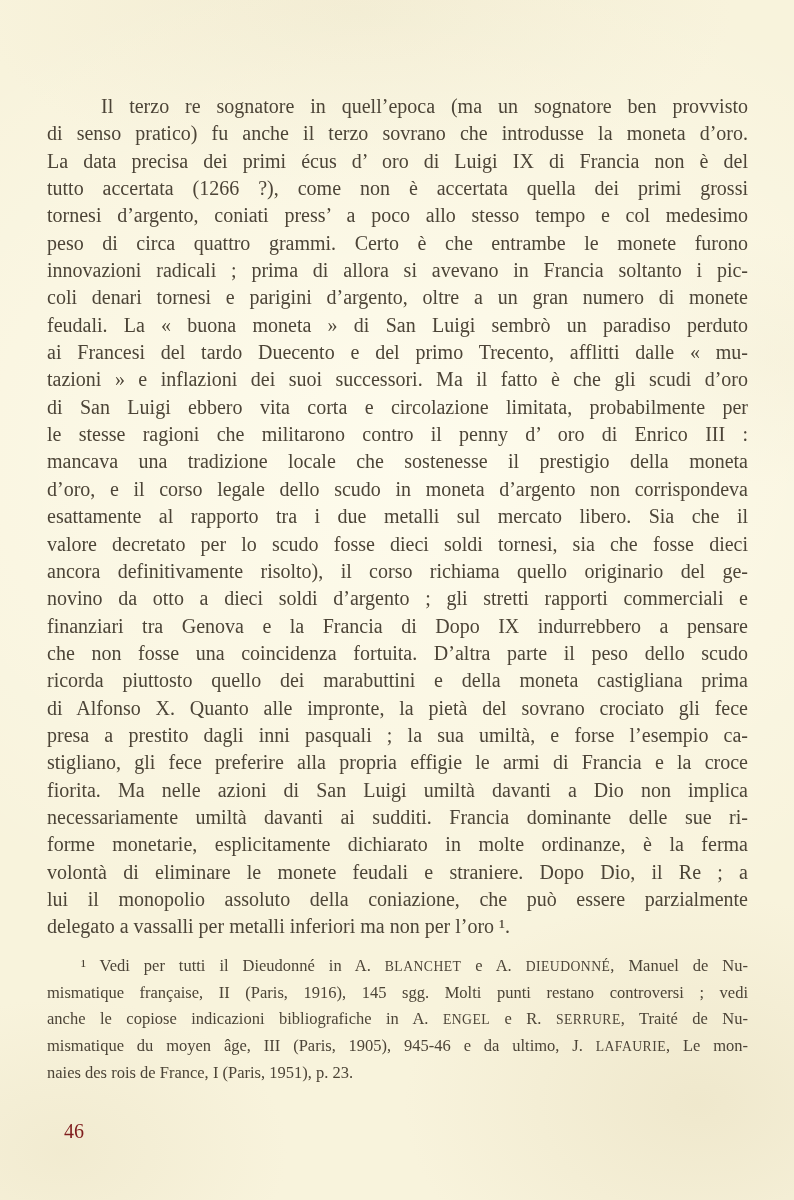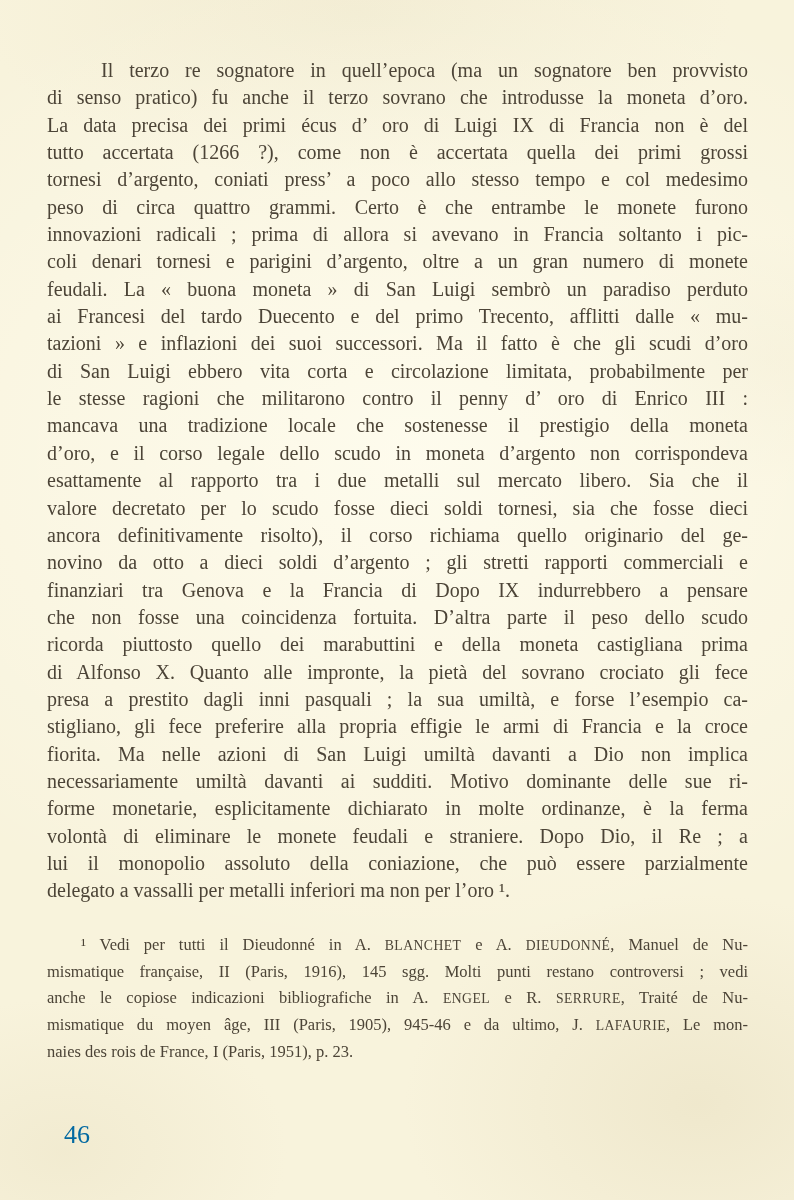--- a/index.html
+++ b/index.html
@@ -35,48 +35,49 @@
     font-size: 20px;
     line-height: 27.35px;
     text-align: justify;
     text-align-last: justify;
   }
   .line.no-just {
     text-align-last: left;
   }
   .body-text .line.indent {
     text-indent: 54px;
+    margin-top: 36px;
   }
   .seg-regular { font-style: normal; }
   .seg-italic  { }
   .seg-smallcaps {
     font-size: 0.83em;
     letter-spacing: 0.45px;
   }
   .footnote {
-    margin-top: 27px;
+    margin-top: 12px;
   }
   .footnote .line {
     font-size: 16.5px;
     line-height: 26px;
     text-align: justify;
     text-align-last: justify;
   }
   .footnote .line.indent {
     text-indent: 34px;
   }
   .footnote .line.no-just {
     text-align-last: left;
   }
   .page-number {
     position: absolute;
     left: 64px;
     top: 1120px;
-    font-size: 26px;
-    color: #0369a1;
+    font-size: 20px;
+    color: #7f1d1d;
   }
 </style>
 </head>
 <body>
 
 <div class="page">
   <div class="content">
     <div class="body-text" id="paragraph">
         <div class="line indent"><span class="seg-regular">Il terzo re sognatore in quell’epoca (ma un sognatore ben provvisto</span></div>
         <div class="line"><span class="seg-regular">di senso pratico) fu anche il terzo sovrano che introdusse la moneta d’oro.</span></div>
@@ -97,21 +98,21 @@
         <div class="line"><span class="seg-regular">valore decretato per lo scudo fosse dieci soldi tornesi, sia che fosse dieci</span></div>
         <div class="line"><span class="seg-regular">ancora definitivamente risolto), il corso richiama quello originario del ge-</span></div>
         <div class="line"><span class="seg-regular">novino da otto a dieci soldi d’argento ; gli stretti rapporti commerciali e</span></div>
         <div class="line"><span class="seg-regular">finanziari tra Genova e la Francia di Dopo IX indurrebbero a pensare</span></div>
         <div class="line"><span class="seg-regular">che non fosse una coincidenza fortuita. D’altra parte il peso dello scudo</span></div>
         <div class="line"><span class="seg-regular">ricorda piuttosto quello dei marabuttini e della moneta castigliana prima</span></div>
         <div class="line"><span class="seg-regular">di Alfonso X. Quanto alle impronte, la pietà del sovrano crociato gli fece</span></div>
         <div class="line"><span class="seg-regular">presa a prestito dagli inni pasquali ; la sua umiltà, e forse l’esempio ca-</span></div>
         <div class="line"><span class="seg-regular">stigliano, gli fece preferire alla propria effigie le armi di Francia e la croce</span></div>
         <div class="line"><span class="seg-regular">fiorita. Ma nelle azioni di San Luigi umiltà davanti a Dio non implica</span></div>
-        <div class="line"><span class="seg-regular">necessariamente umiltà davanti ai sudditi. Motivo dominante delle sue ri-</span></div>
+        <div class="line"><span class="seg-regular">necessariamente umiltà davanti ai sudditi. Francia dominante delle sue ri-</span></div>
         <div class="line"><span class="seg-regular">forme monetarie, esplicitamente dichiarato in molte ordinanze, è la ferma</span></div>
         <div class="line"><span class="seg-regular">volontà di eliminare le monete feudali e straniere. Dopo Dio, il Re ; a</span></div>
         <div class="line"><span class="seg-regular">lui il monopolio assoluto della coniazione, che può essere parzialmente</span></div>
         <div class="line no-just"><span class="seg-regular">delegato a vassalli per metalli inferiori ma non per l’oro ¹.</span></div>
       </div>
     <div class="footnote" id="footnote">
         <div class="line indent"><span class="seg-regular">¹ Vedi per tutti il Dieudonné in A. </span><span class="seg-smallcaps">BLANCHET</span><span class="seg-regular"> e A. </span><span class="seg-smallcaps">DIEUDONNÉ</span><span class="seg-regular">, </span><span class="seg-italic">Manuel de Nu-</span></div>
         <div class="line"><span class="seg-italic">mismatique française,</span><span class="seg-regular"> II (Paris, 1916), 145 sgg. Molti punti restano controversi ; vedi</span></div>
         <div class="line"><span class="seg-regular">anche le copiose indicazioni bibliografiche in A. </span><span class="seg-smallcaps">ENGEL</span><span class="seg-regular"> e R. </span><span class="seg-smallcaps">SERRURE</span><span class="seg-regular">, </span><span class="seg-italic">Traité de Nu-</span></div>
         <div class="line"><span class="seg-italic">mismatique du moyen âge,</span><span class="seg-regular"> III (Paris, 1905), 945-46 e da ultimo, J. </span><span class="seg-smallcaps">LAFAURIE</span><span class="seg-regular">, </span><span class="seg-italic">Le mon-</span></div>

